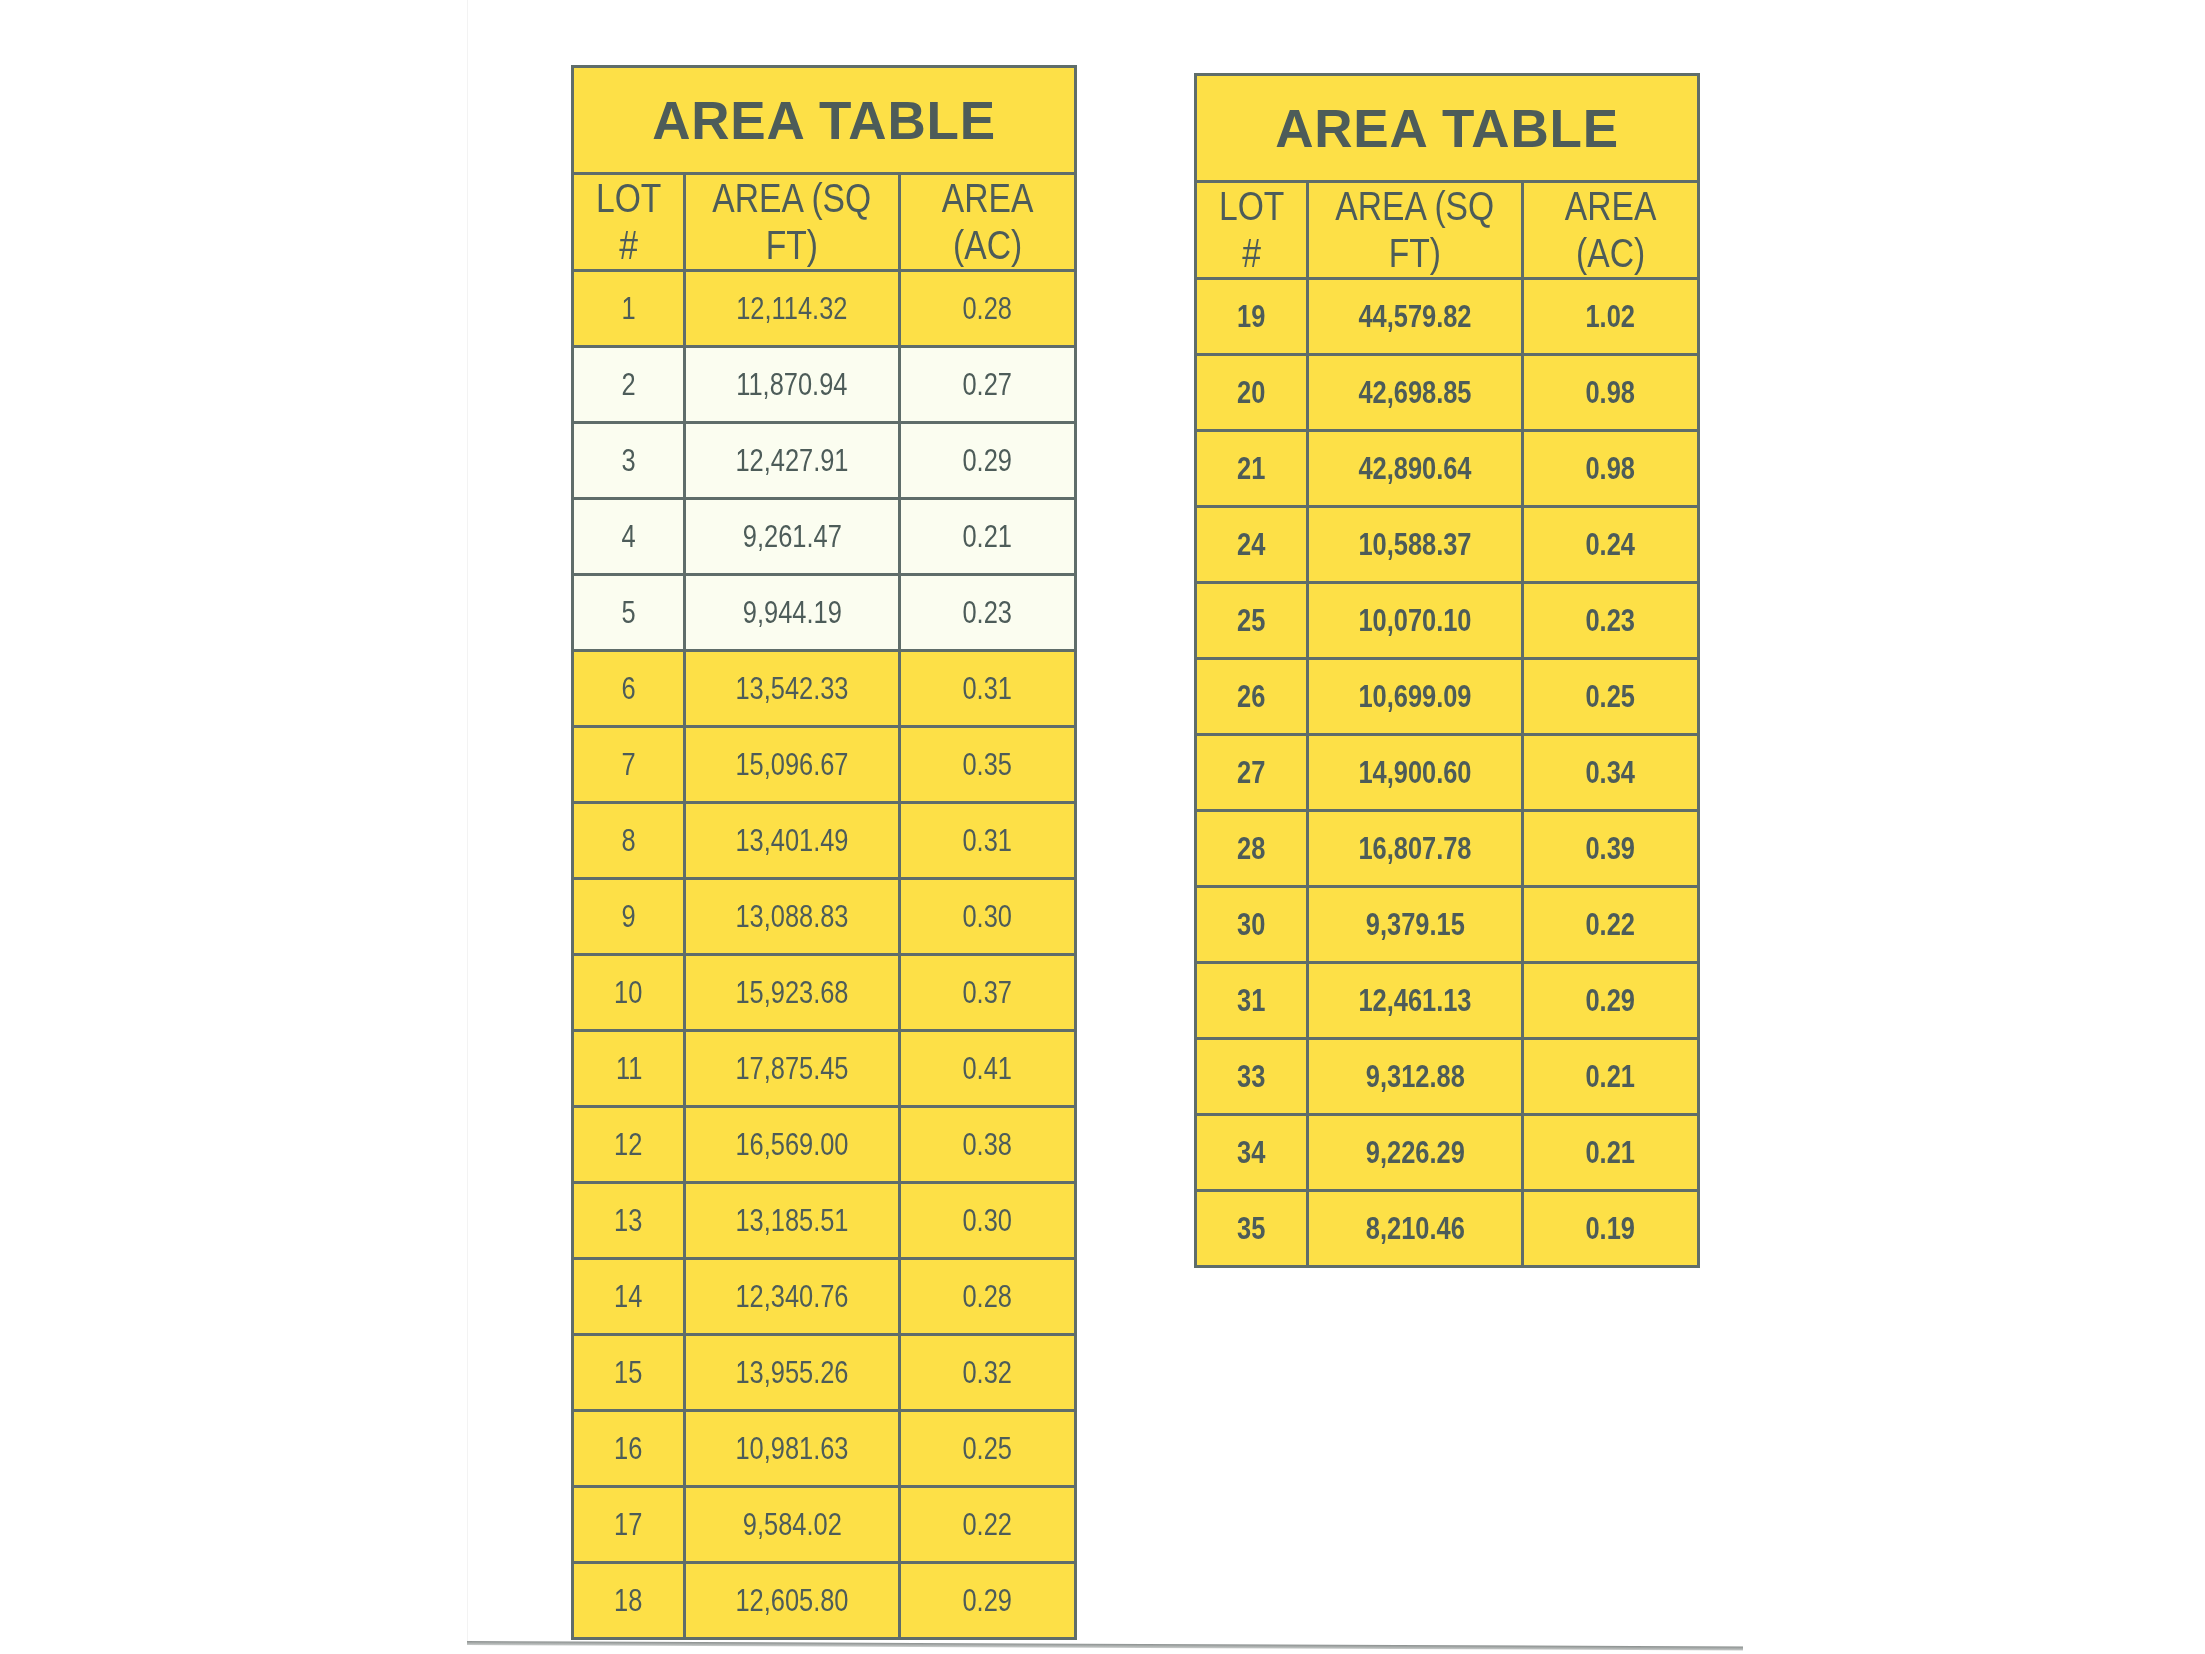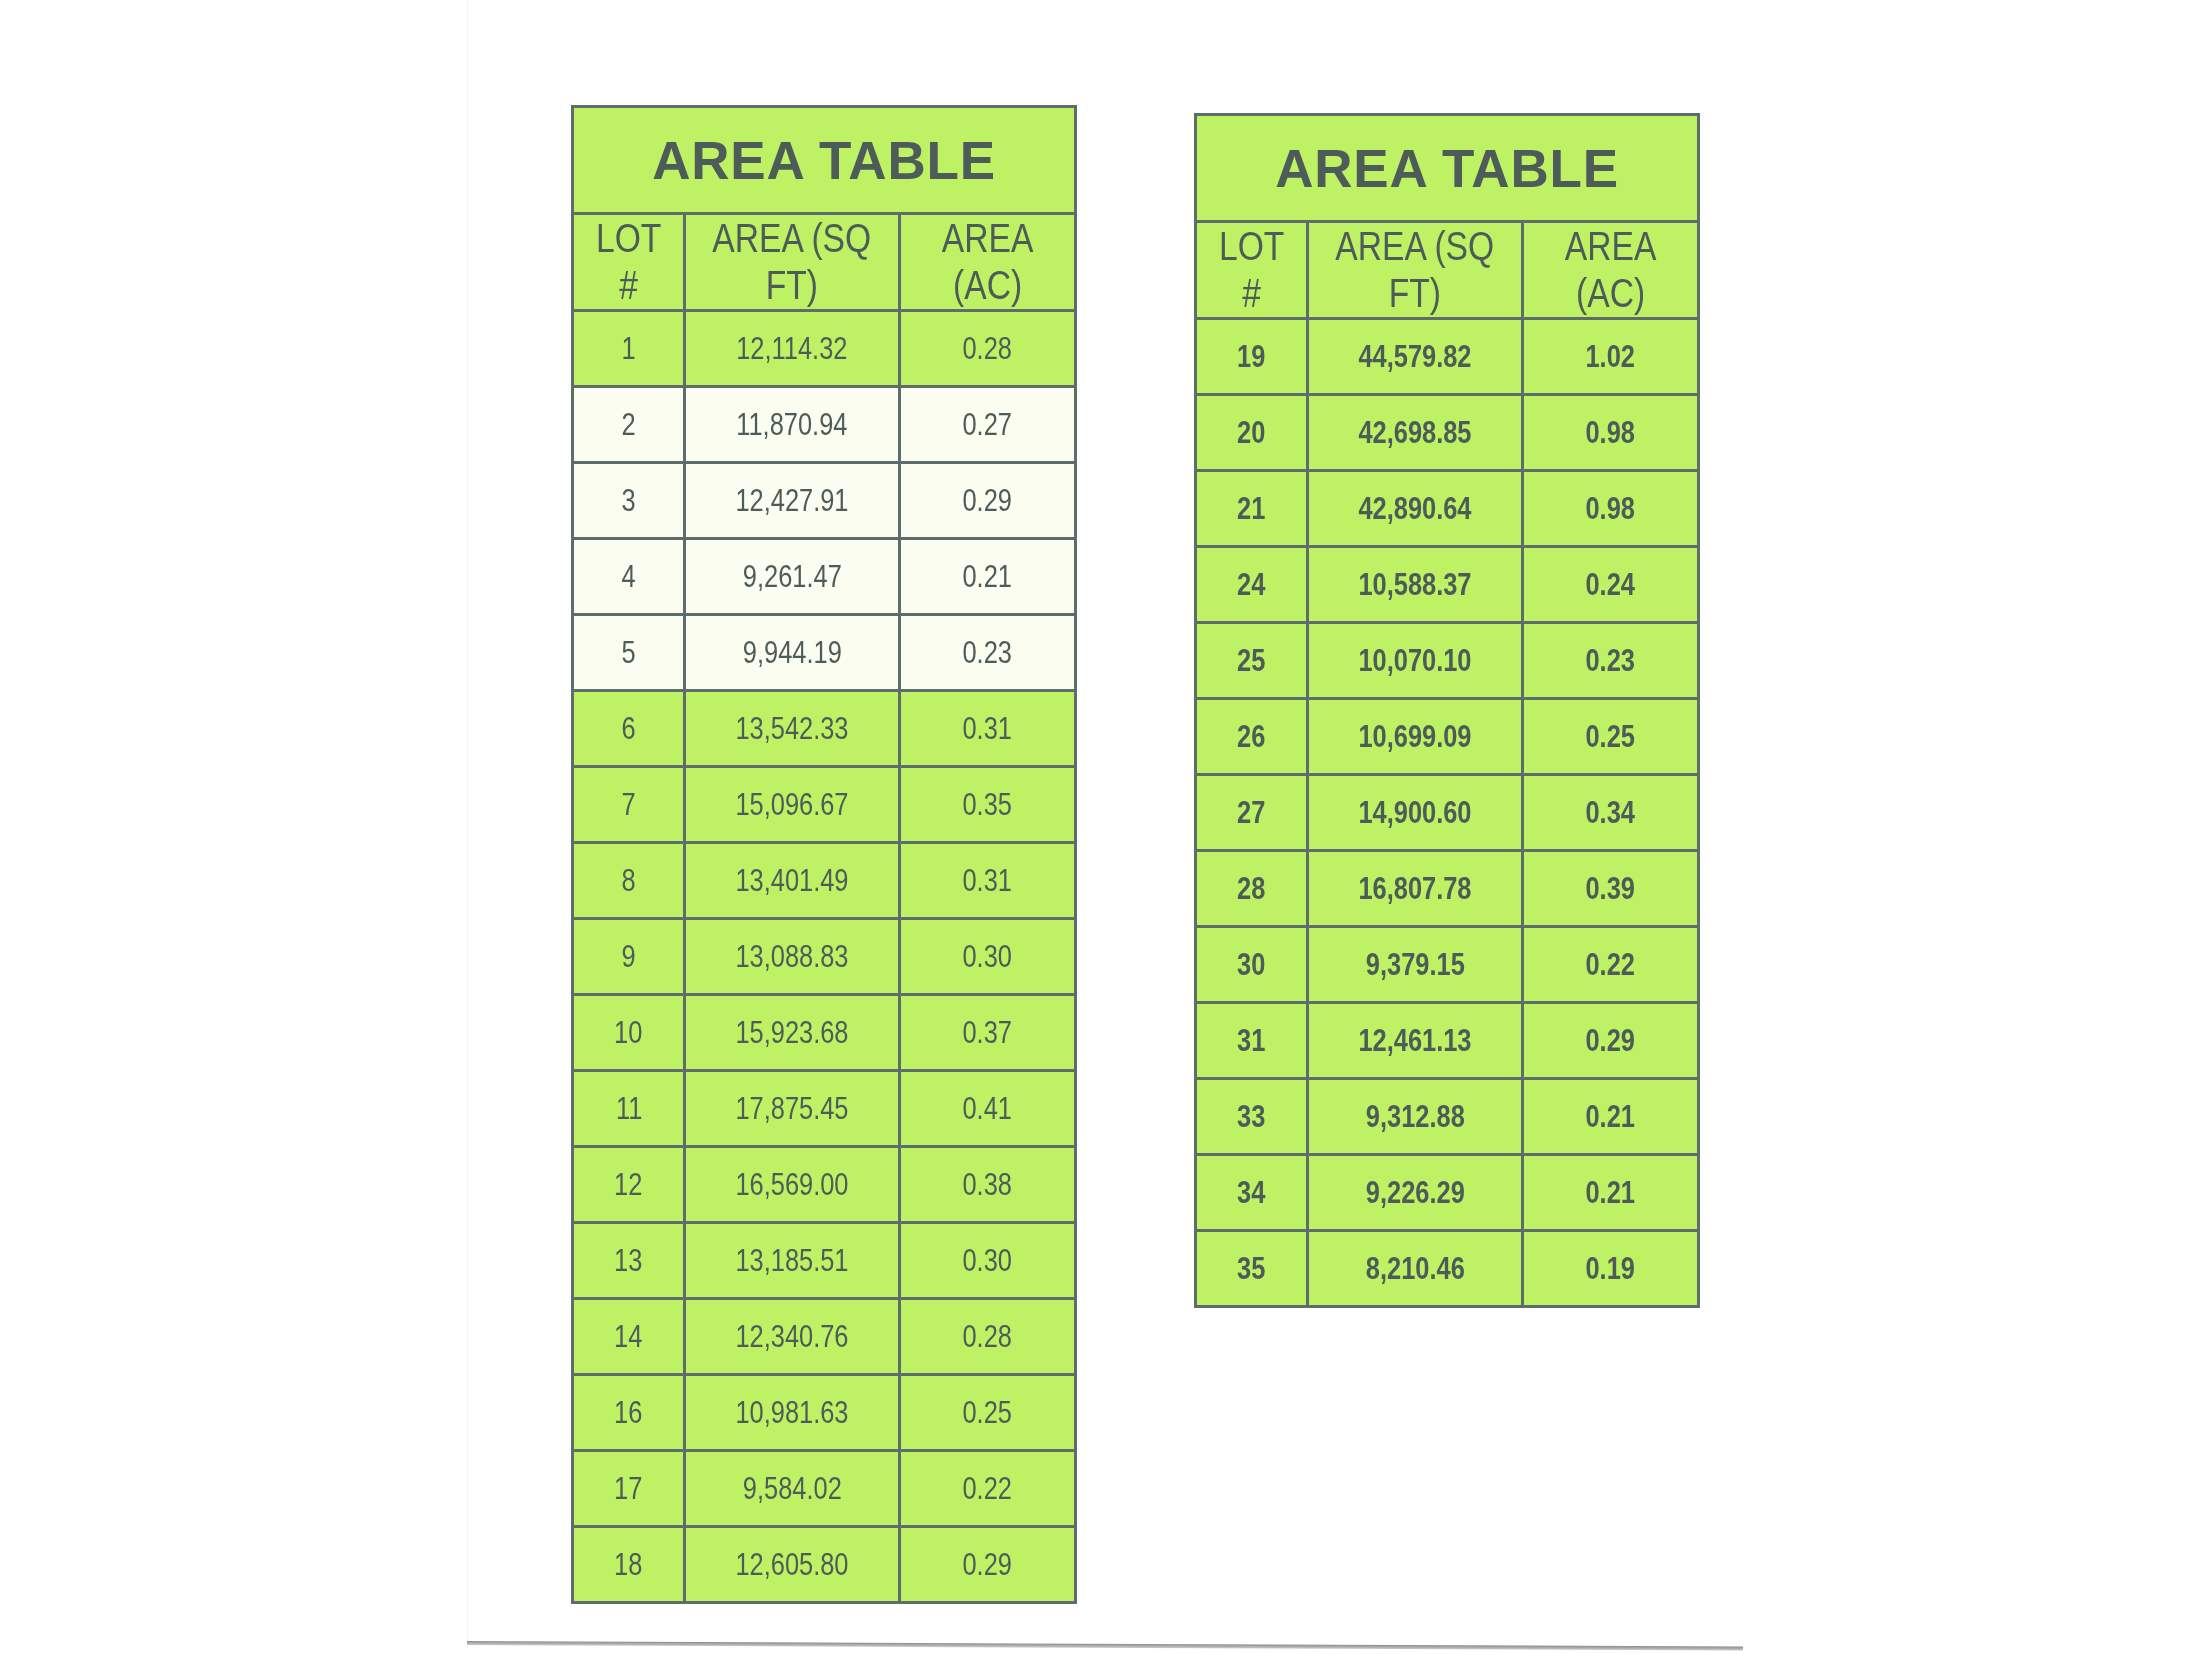--- a/index.html
+++ b/index.html
@@ -31,22 +31,21 @@
       height: 4.1px;
       background: linear-gradient(#8a8f8e, #c9cccb);
       transform: rotate(0.25deg);
       transform-origin: left center;
     }
     .area-table {
       position: absolute;
       border-collapse: collapse;
       color: #4d5c59;
       table-layout: fixed;
-      background: #bef264;
-      margin-top: 40px;
+      background: #fde047;
     }
     .area-table td, .area-table th {
       border: 3.3px solid #5f6d6a;
       text-align: center;
       padding: 0;
       font-weight: normal;
     }
     .area-table .title-cell {
       font-family: "Liberation Sans", sans-serif;
       font-weight: bold;
@@ -164,20 +163,25 @@
         <td class="cell"><span>13</span></td>
         <td class="cell"><span>13,185.51</span></td>
         <td class="cell"><span>0.30</span></td>
       </tr>
       <tr>
         <td class="cell"><span>14</span></td>
         <td class="cell"><span>12,340.76</span></td>
         <td class="cell"><span>0.28</span></td>
       </tr>
       <tr>
+        <td class="cell"><span>15</span></td>
+        <td class="cell"><span>13,955.26</span></td>
+        <td class="cell"><span>0.32</span></td>
+      </tr>
+      <tr>
         <td class="cell"><span>16</span></td>
         <td class="cell"><span>10,981.63</span></td>
         <td class="cell"><span>0.25</span></td>
       </tr>
       <tr>
         <td class="cell"><span>17</span></td>
         <td class="cell"><span>9,584.02</span></td>
         <td class="cell"><span>0.22</span></td>
       </tr>
       <tr>

